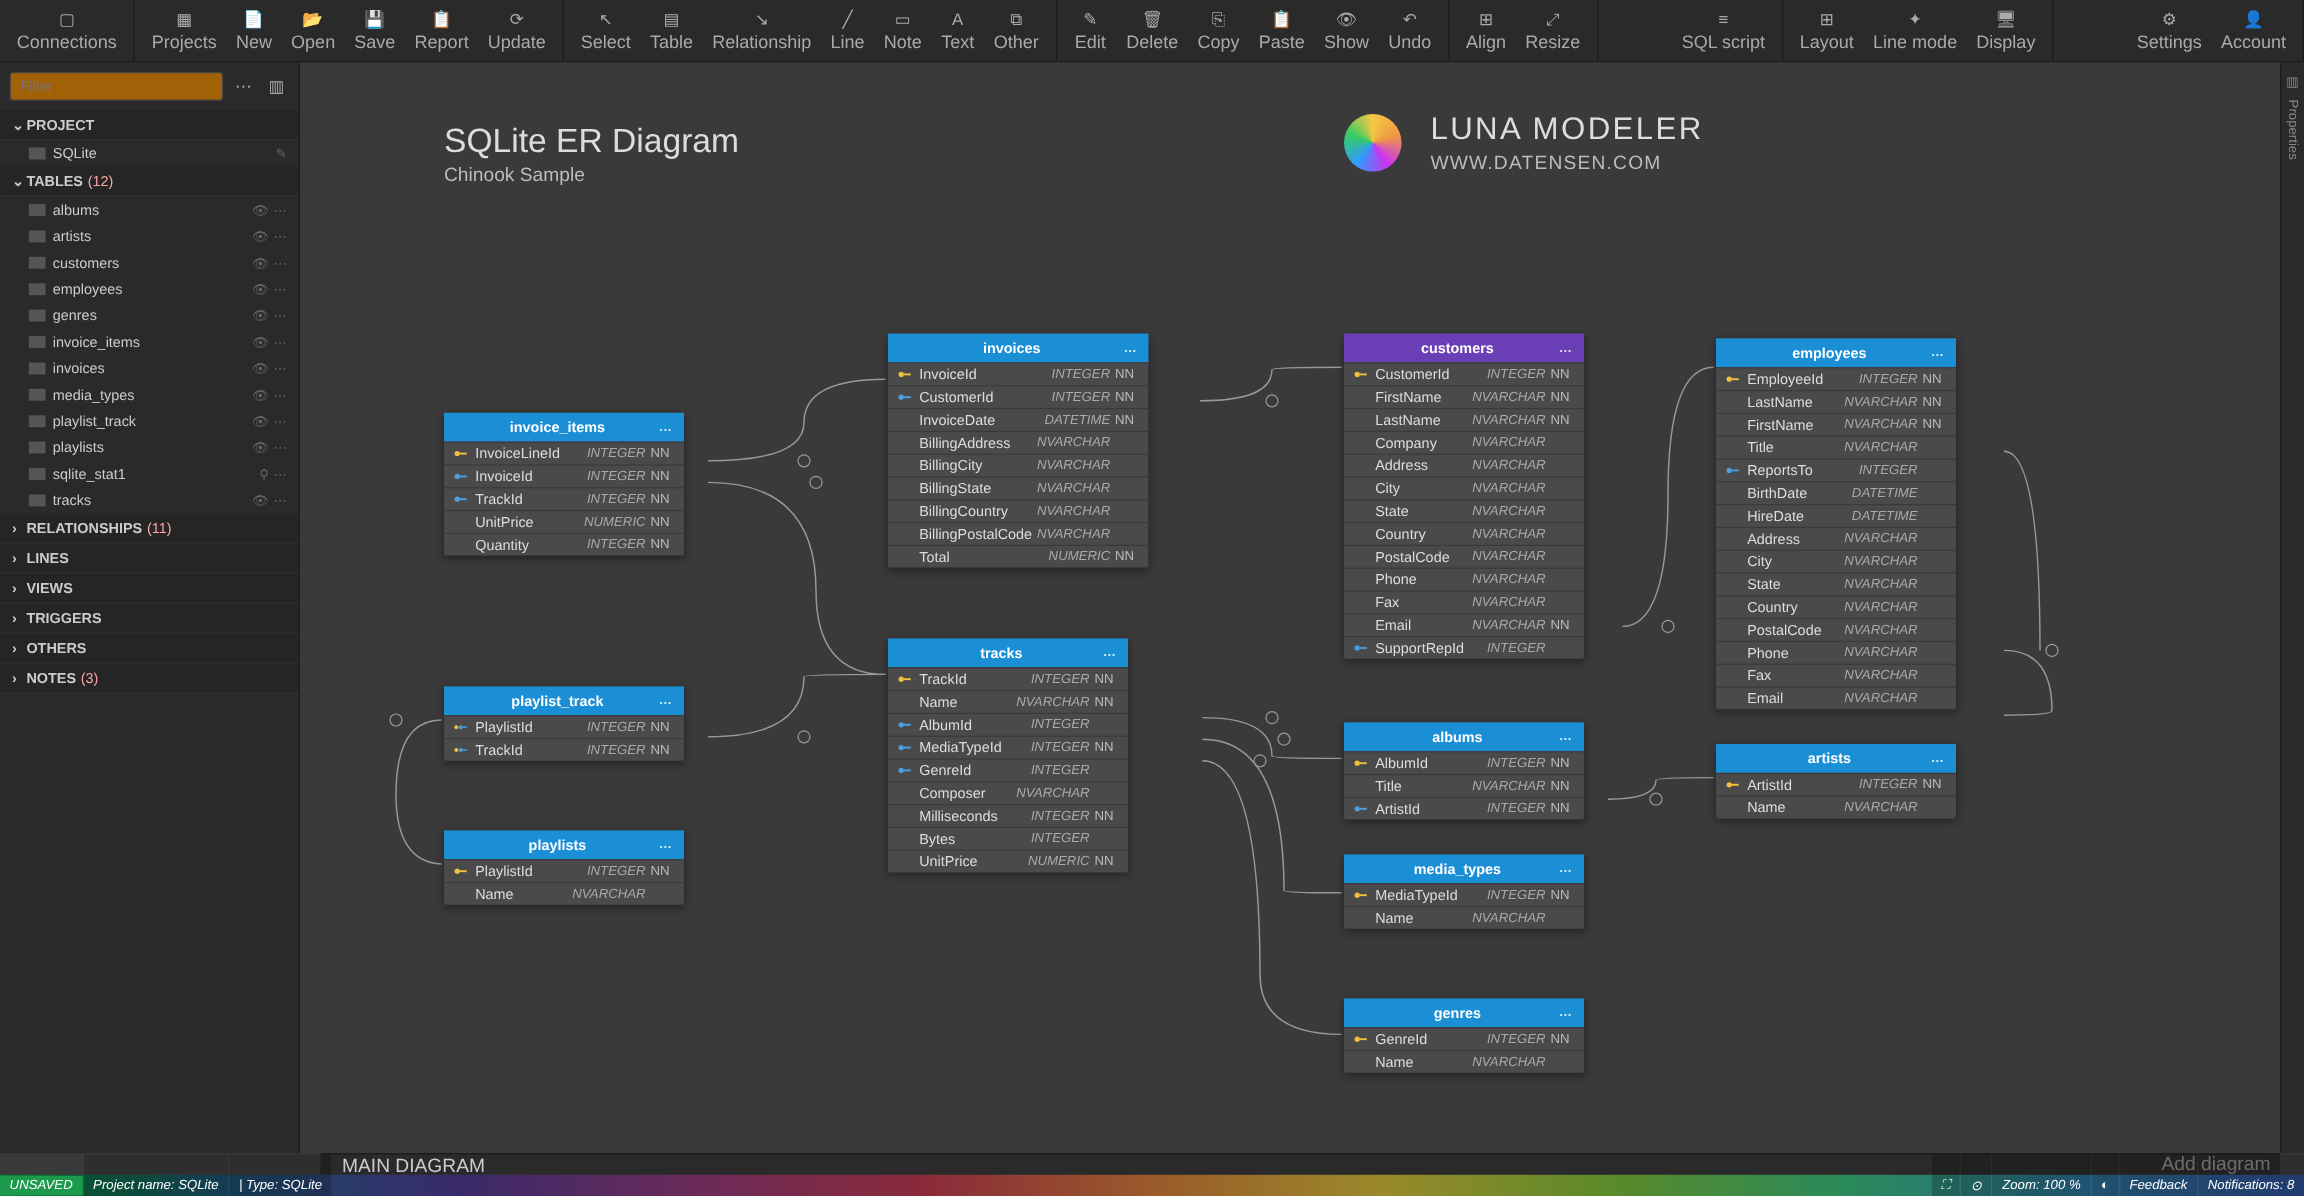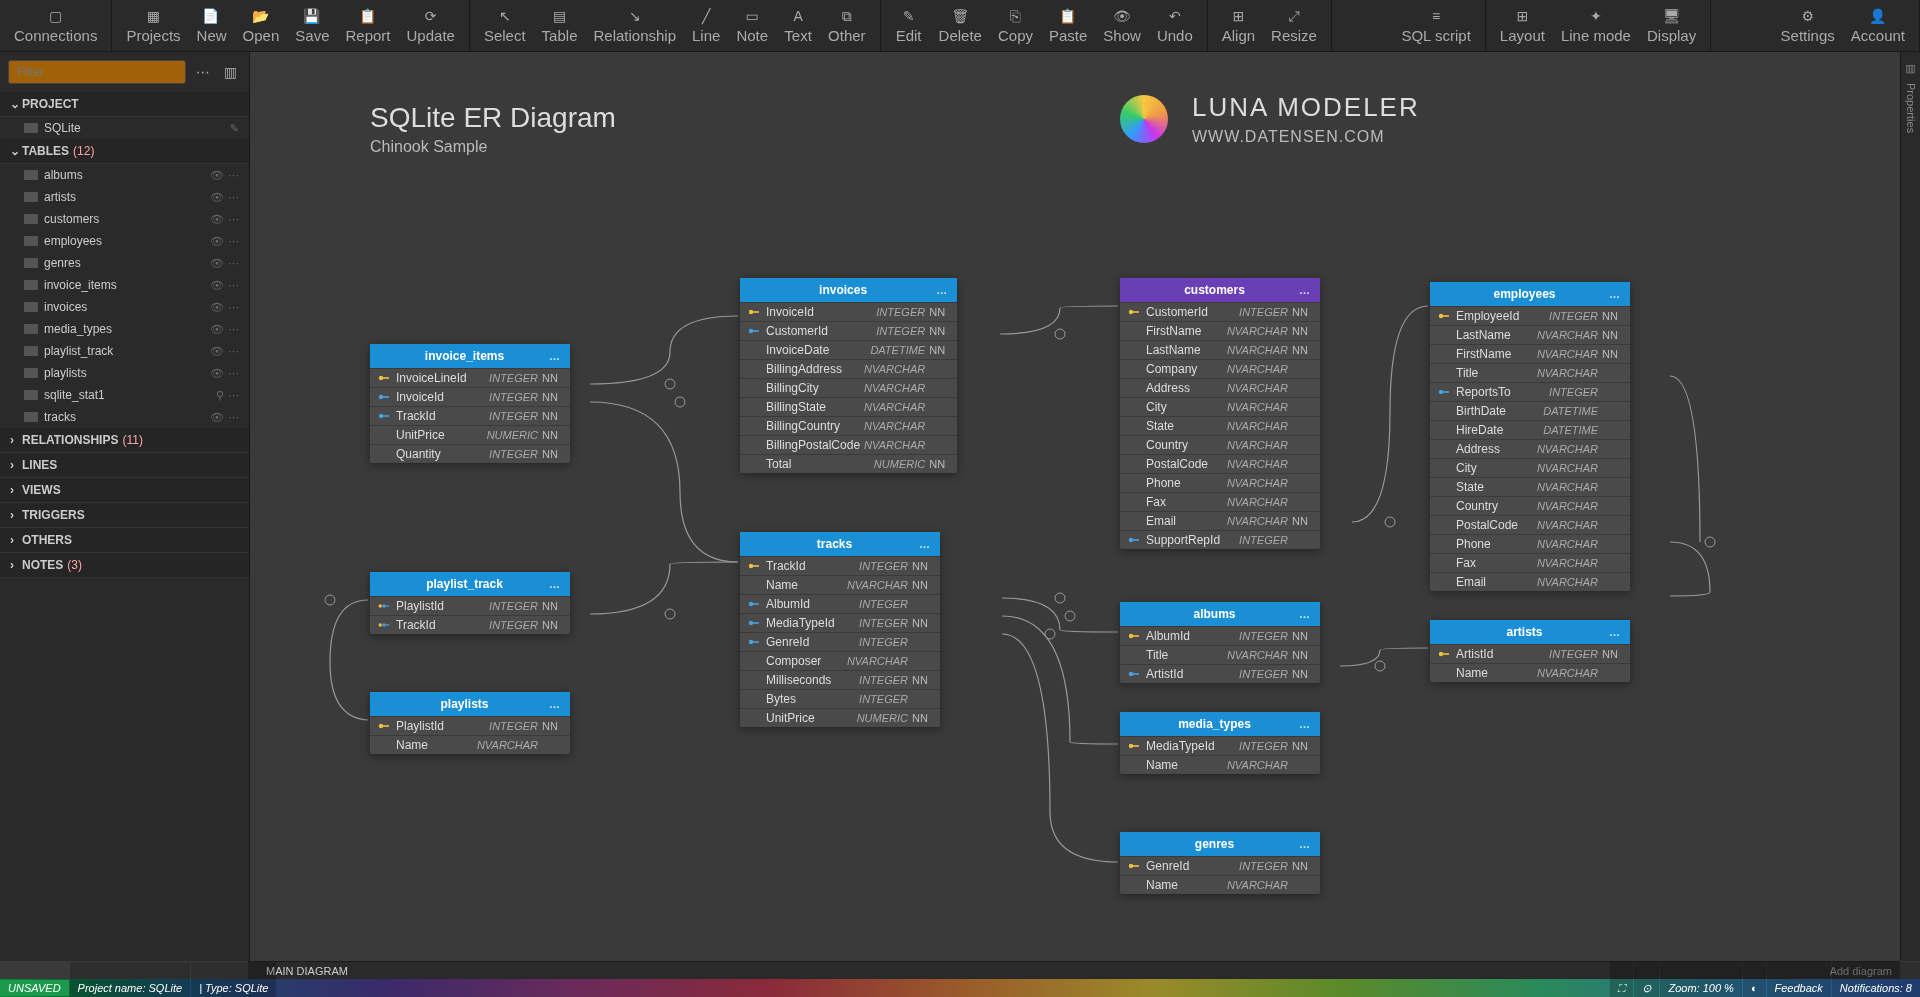--- a/index.html
+++ b/index.html
@@ -45,21 +45,21 @@
 .tbl-row { display:flex; align-items:center; padding:2px 8px; border-top:1px solid #3a3a3a; }
 .key { width:18px; display:flex; align-items:center; }
 .key-svg { width:12px; height:8px; }
 .col-name { flex:1; color:#ddd; }
 .col-type { color:#aaa; font-style:italic; font-size:11px; padding:0 4px; }
 .col-nn { color:#bbb; font-size:11px; width:20px; }
 
 .right-panel { position:absolute; right:0; top:52px; bottom:36px; width:20px; background:#2a2a2a; border-left:1px solid #1a1a1a; display:flex; flex-direction:column; align-items:center; padding-top:10px; }
 .right-panel .vtxt { writing-mode:vertical-rl; font-size:11px; color:#888; margin-top:8px; }
 
-.bottom-tabs { position:absolute; left:248px; right:20px; bottom:18px; height:18px; background:#2a2a2a; display:flex; align-items:center; padding:0 8px; font-size:11px; border-top:1px solid #1a1a1a; }
+.bottom-tabs { position:absolute; left:267px; right:20px; bottom:18px; height:18px; background:#2a2a2a; display:flex; align-items:flex-start; padding:0 8px; font-size:16px; border-top:1px solid #1a1a1a; }
 .bottom-tabs .tab { padding:2px 10px; color:#ccc; }
 .bottom-tabs .add { margin-left:auto; color:#888; cursor:pointer; }
 
 .status { position:absolute; left:0; right:0; bottom:0; height:18px; display:flex; align-items:center; font-size:11px; background:linear-gradient(90deg,#0a8a3a 0%,#0a6a3a 3%,#1a4a6a 10%,#3a2a6a 20%,#6a2a5a 30%,#8a2a3a 40%,#9a5a2a 50%,#9a8a2a 60%,#5a8a2a 70%,#2a8a5a 80%,#2a6a8a 90%,#2a4a8a 100%); color:#fff;font-style:italic; }
 .status .unsaved { background:#1a9a4a; padding:2px 8px; }
 .status .sitem { padding:20px 8px; background:rgba(0,0,0,.2); margin-left:1px; }
 .status .sright { margin-left:auto; display:flex; }
 </style>
 </head>
 <body>

